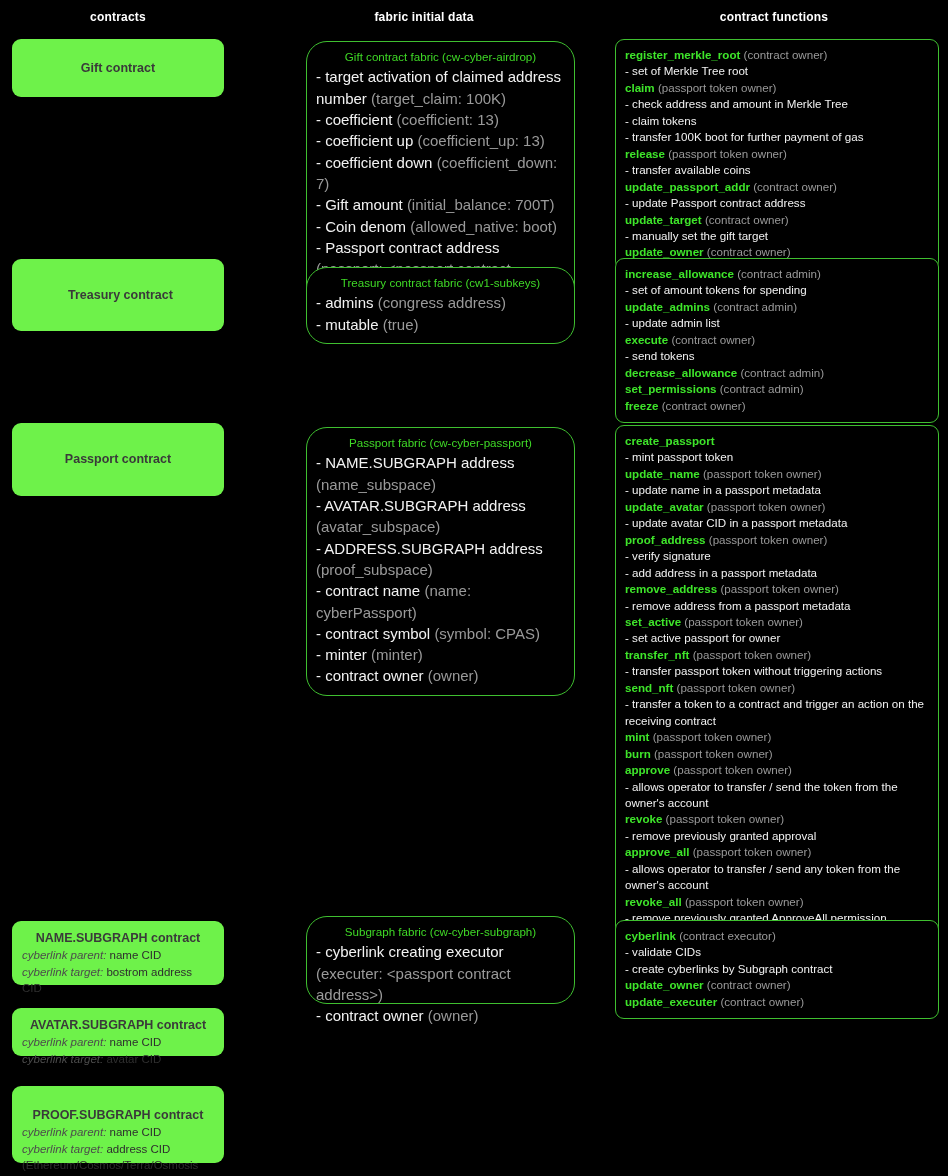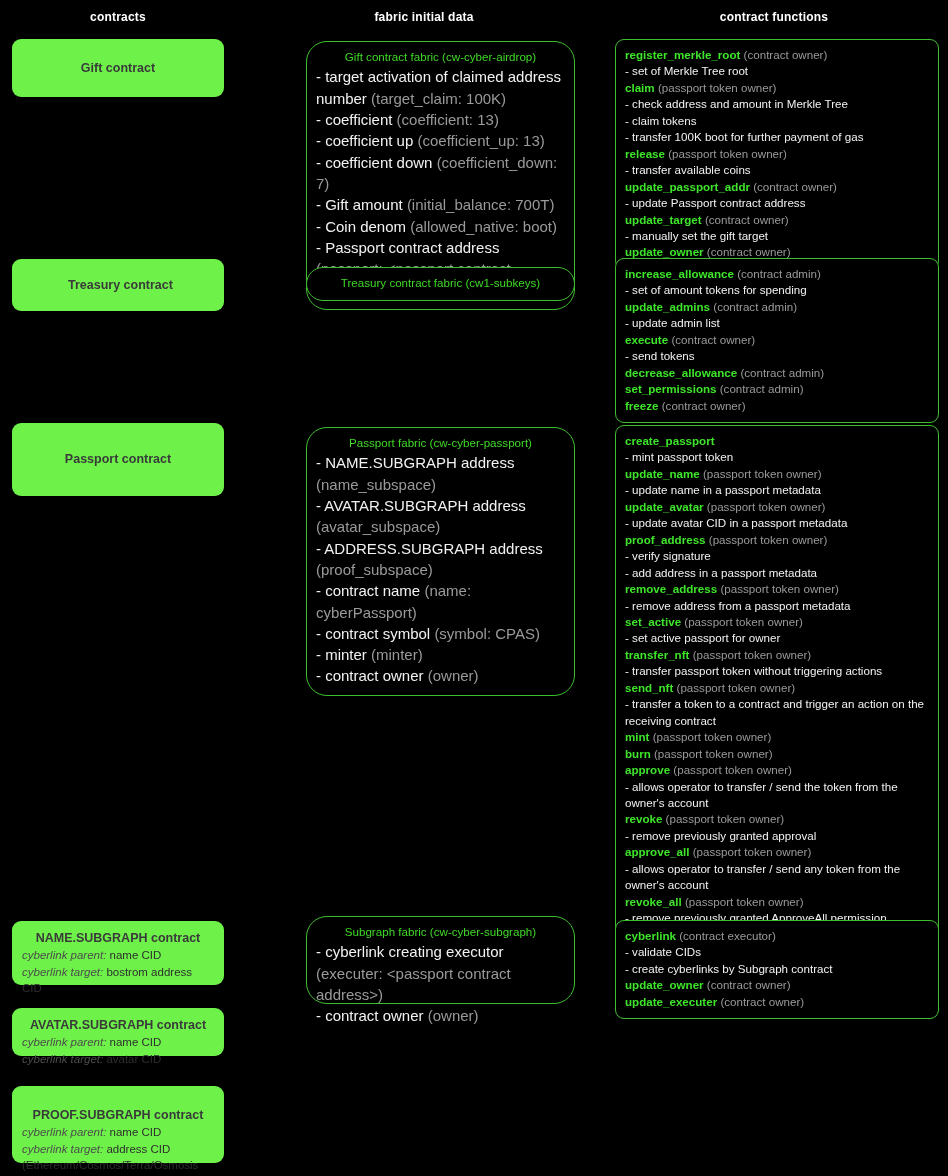--- a/index.html
+++ b/index.html
@@ -108,21 +108,21 @@
   }
   .fn-name {
     color: #3ee52a;
     font-weight: bold;
   }
   .fn-role { color: #9a9a9a; }
   .fn-desc { color: #f2f2f2; }
 
   
   #card-gift-contract      { top: 39px;  height: 58px; }
-  #card-treasury-contract  { top: 259px; height: 52px; padding-left: 15px; }
+  #card-treasury-contract  { top: 259px; height: 72px; padding-left: 15px; }
   #card-passport-contract  { top: 423px; height: 73px; }
   #card-name-subgraph      { top: 921px; height: 64px;  justify-content:flex-start; padding-top:8px; }
   #card-avatar-subgraph    { top: 1008px; height: 48px; justify-content:flex-start; padding-top:8px; }
   #card-proof-subgraph     { top: 1086px; height: 77px; justify-content:flex-start; padding-top:20px; }
 
   #card-gift-fabric        { top: 41px;  }
   #card-treasury-fabric    { top: 267px; }
   #card-passport-fabric    { top: 427px; }
   #card-subgraph-fabric    { top: 916px; height: 88px; }
 
@@ -183,20 +183,24 @@
       <div class="fabric-line"><span>- coefficient up </span><span class="dim">(coefficient_up: 13)</span></div>
       <div class="fabric-line"><span>- coefficient down </span><span class="dim">(coefficient_down: 7)</span></div>
       <div class="fabric-line"><span>- Gift amount </span><span class="dim">(initial_balance: 700T)</span></div>
       <div class="fabric-line"><span>- Coin denom </span><span class="dim">(allowed_native: boot)</span></div>
       <div class="fabric-line"><span>- Passport contract address </span><span class="dim">(passport: &lt;passport contract address&gt;)</span></div>
     </div>
 </div>
 
 <div class="card outline-card fabric-card" id="card-treasury-fabric">
   <div class="fabric-title">Treasury contract fabric (cw1-subkeys)</div>
+  <div>
+      <div class="fabric-line"><span>- admins  </span><span class="dim">(congress address)</span></div>
+      <div class="fabric-line"><span>- mutable </span><span class="dim">(true)</span></div>
+    </div>
 </div>
 
 <div class="card outline-card fabric-card" id="card-passport-fabric">
   <div class="fabric-title">Passport fabric (cw-cyber-passport)</div>
   <div>
       <div class="fabric-line"><span>- NAME.SUBGRAPH address </span><span class="dim">(name_subspace)</span></div>
       <div class="fabric-line"><span>- AVATAR.SUBGRAPH address </span><span class="dim">(avatar_subspace)</span></div>
       <div class="fabric-line"><span>- ADDRESS.SUBGRAPH address </span><span class="dim">(proof_subspace)</span></div>
       <div class="fabric-line"><span>- contract name </span><span class="dim">(name: cyberPassport)</span></div>
       <div class="fabric-line"><span>- contract symbol </span><span class="dim">(symbol: CPAS)</span></div>

